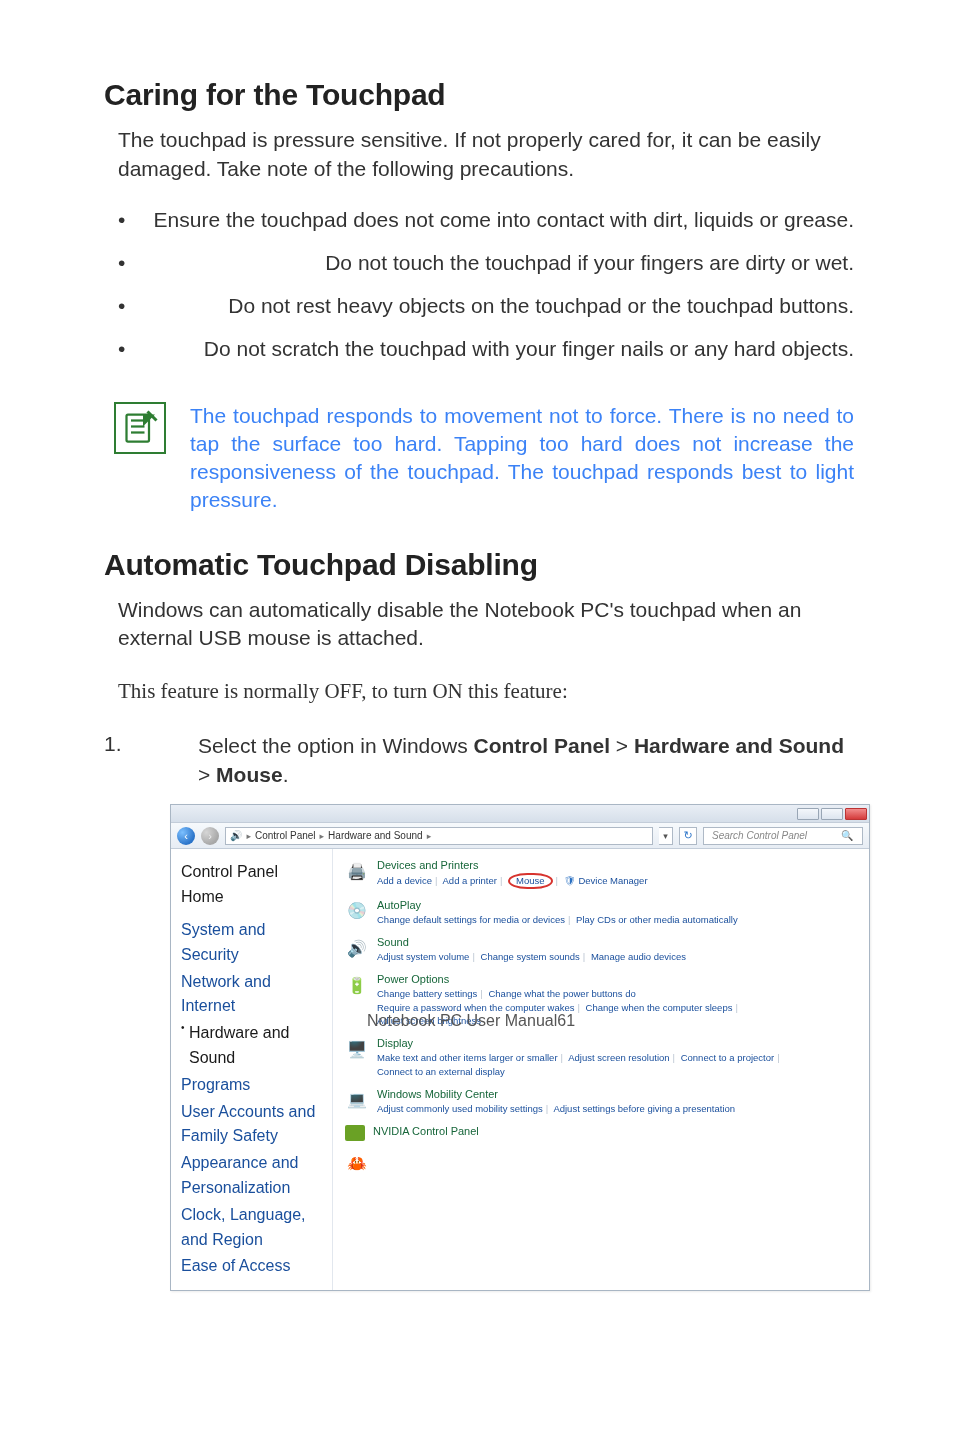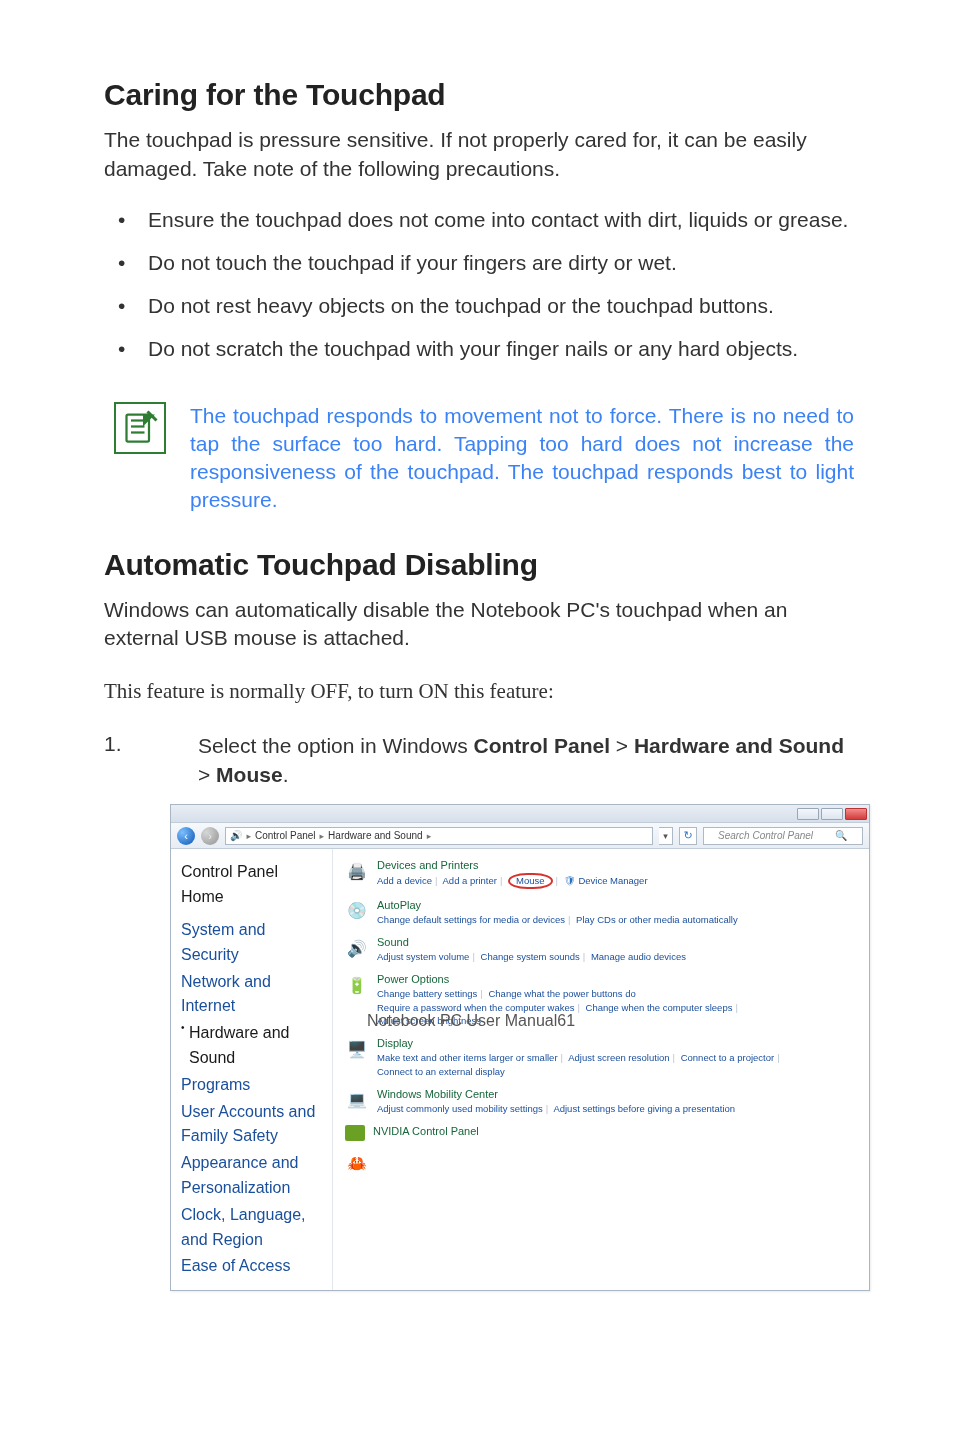--- a/index.html
+++ b/index.html
@@ -22,24 +22,26 @@
     font-size: 30px;
     font-weight: 700;
     margin-bottom: 14px;
     letter-spacing: -0.2px;
   }
   p.body {
     font-size: 21px;
     line-height: 1.38;
     color: #333;
     margin-bottom: 16px;
+    margin-left: 14px;
   }
   ul.bullets {
     list-style: none;
     margin: 6px 0 18px 0;
+    text-align: right;
   }
   ul.bullets li {
     font-size: 21px;
     line-height: 1.38;
     color: #333;
     position: relative;
     padding-left: 44px;
     margin-bottom: 14px;
   }
   ul.bullets li::before {
@@ -143,21 +145,21 @@
   .addr-box .crumb { color:#333; }
   .addr-box .arrow { color:#777; font-size:9px; }
   .addr-drop { width:14px;height:18px;border:1px solid #aeb9c6;border-left:none;background:#fff;display:flex;align-items:center;justify-content:center;color:#555;font-size:9px;}
   .refresh { width:18px;height:18px;border:1px solid #aeb9c6;background:#fff;display:flex;align-items:center;justify-content:center;color:#2b74c9;font-size:11px;}
   .search-box {
     width: 160px; height: 18px;
     border: 1px solid #aeb9c6;
     background: #fff;
     display: flex;
     align-items: center;
-    padding: 0 14px;
+    padding: 0 8px;
     color: #888;
     font-style: italic;
     gap: 20px;
   }
   .search-box .mag { color:#5b7aa6; font-style:normal; }
   .cp-body { display: flex; min-height: 310px; }
   .cp-side {
     width: 162px;
     padding: 10px 10px;
     border-right: 1px solid #e2e7ee;

